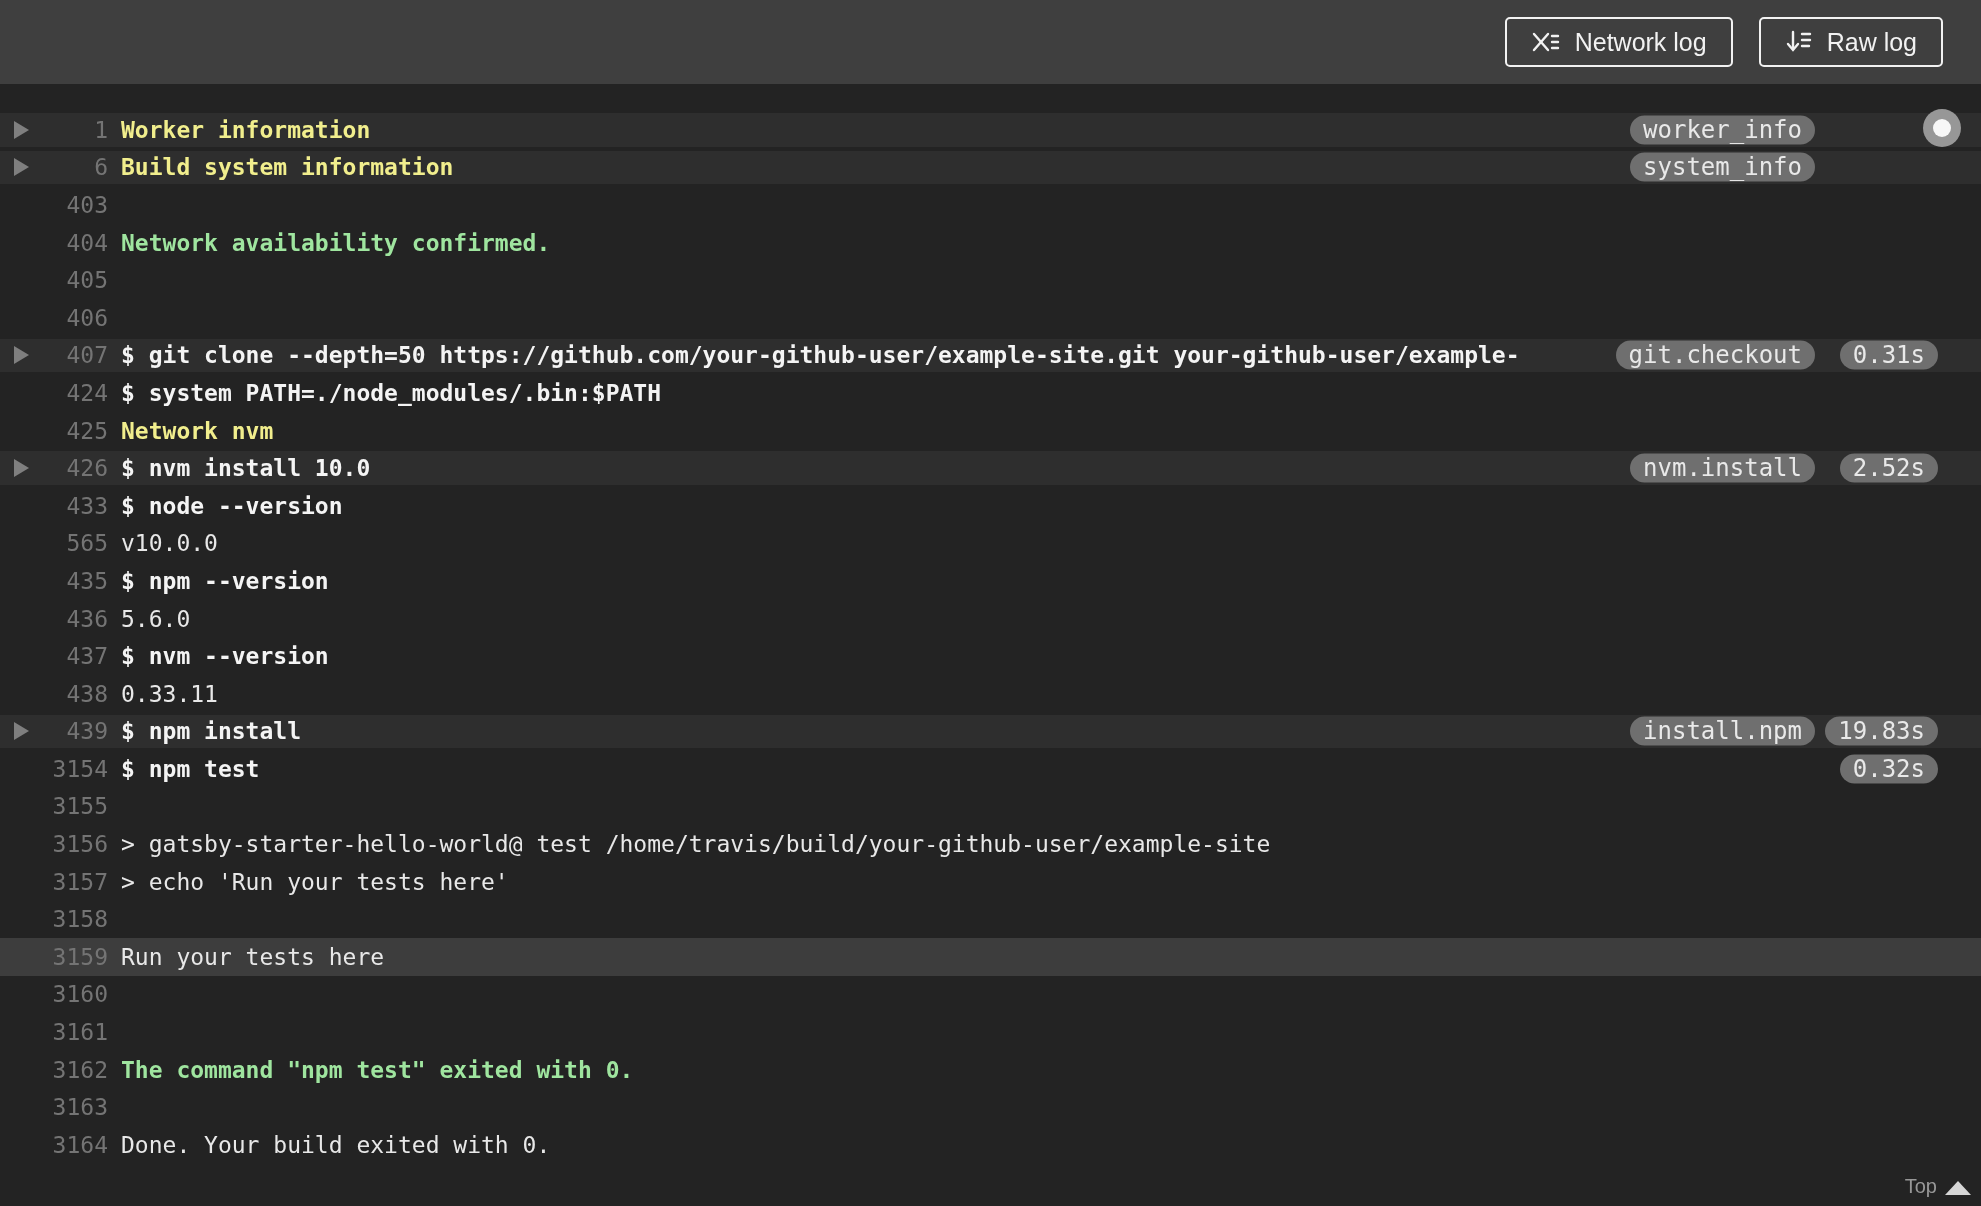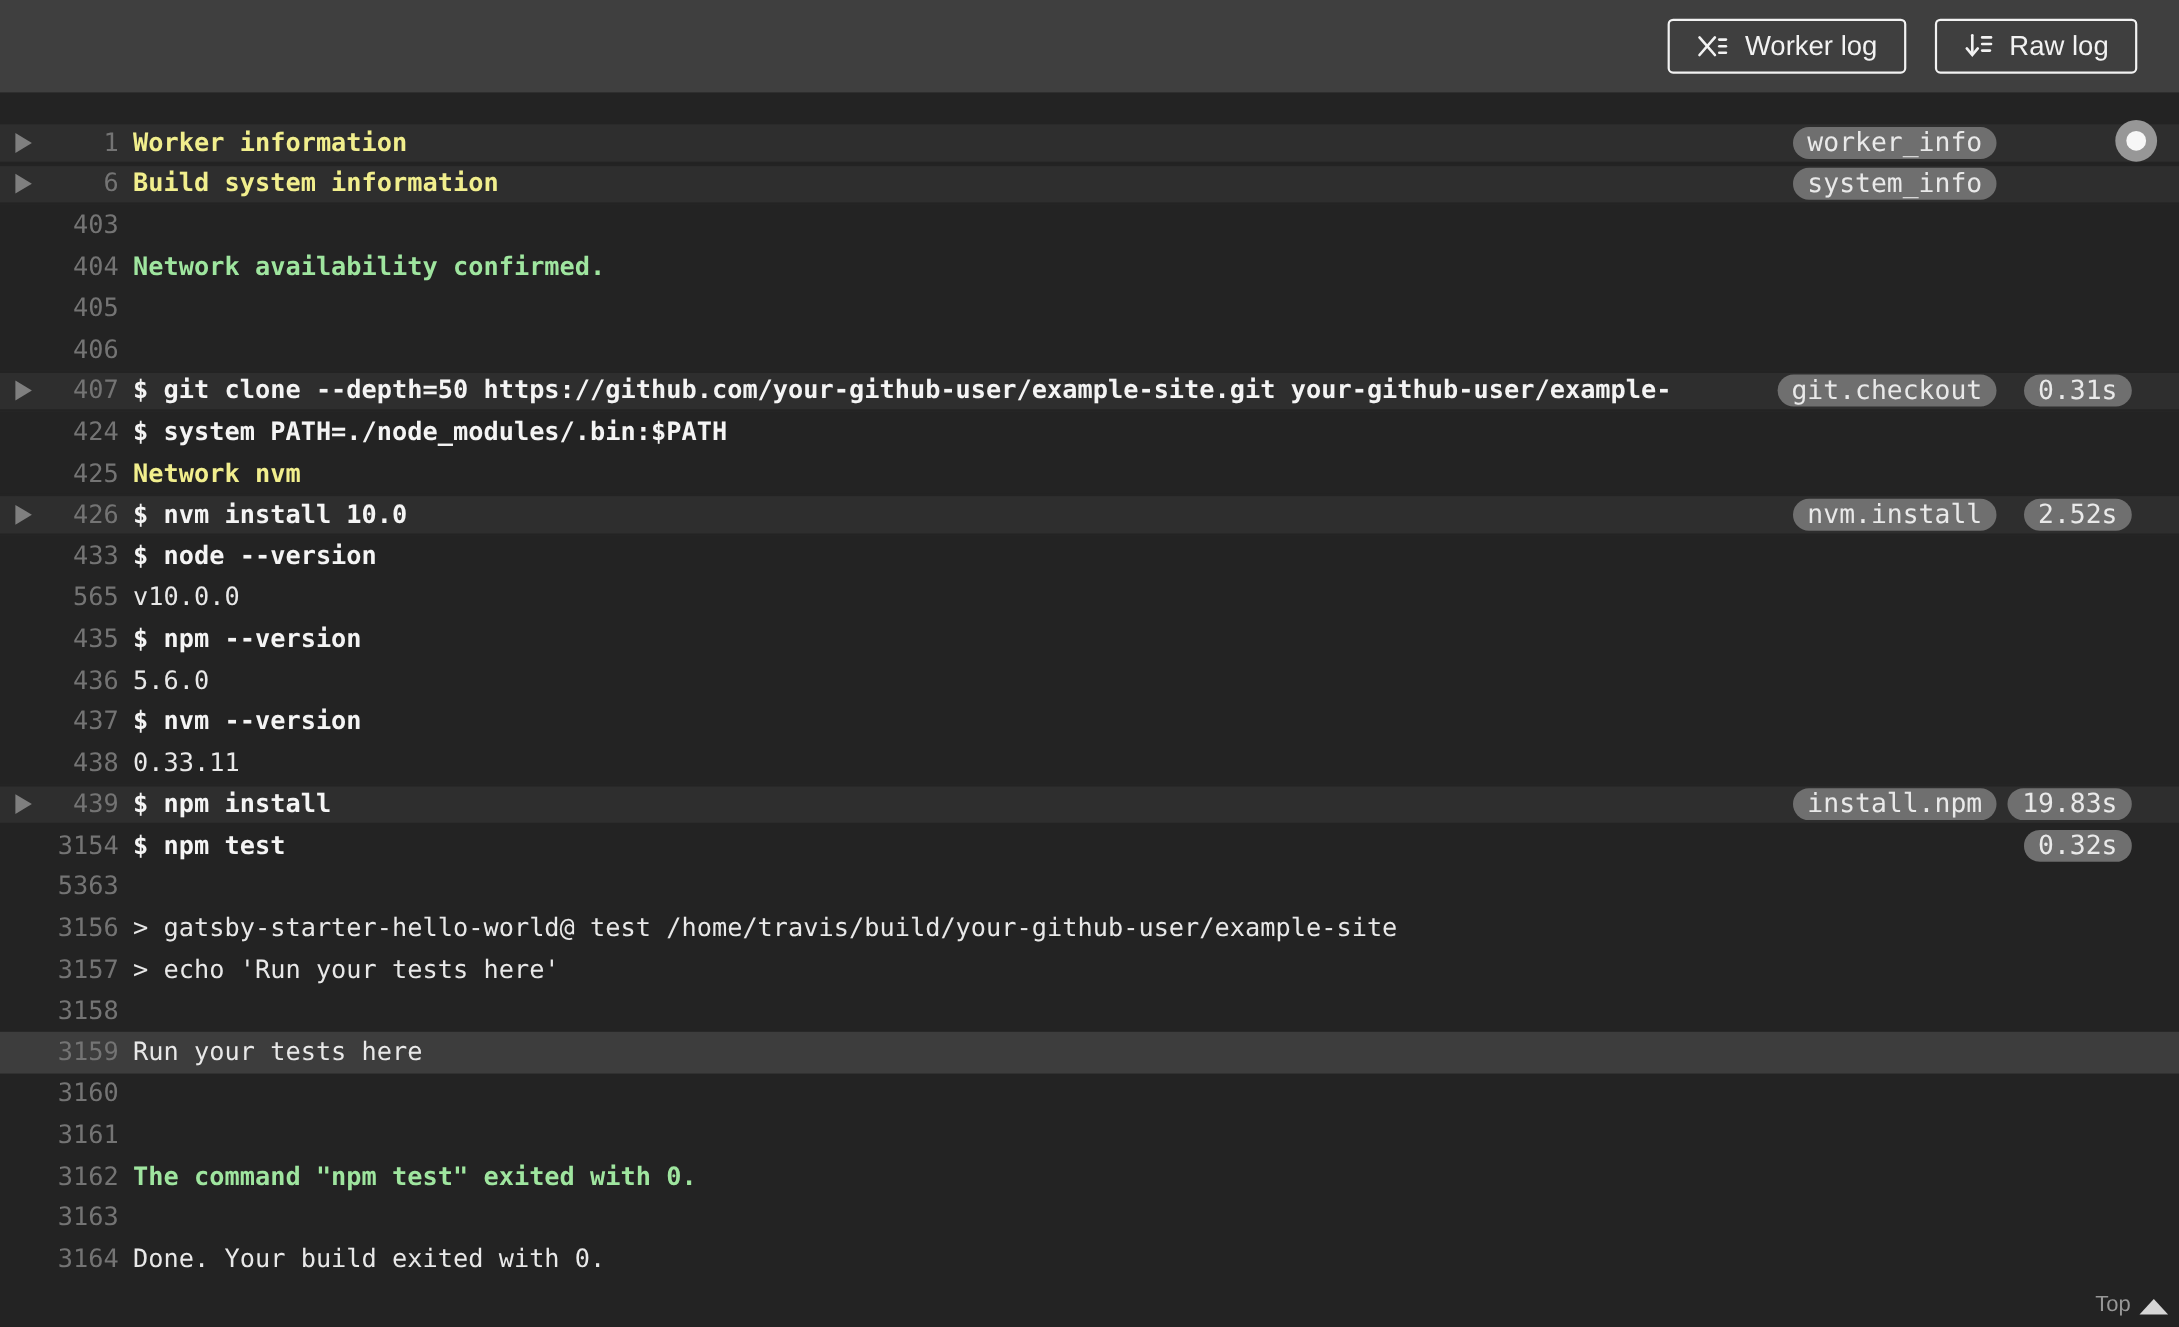--- a/index.html
+++ b/index.html
@@ -116,21 +116,21 @@
   <button class="hbtn">
     <span>
       <svg width="30" height="26" viewBox="0 0 30 26" fill="none" stroke="#f2f2f2" stroke-width="2.4" stroke-linecap="round">
         <line x1="3" y1="5" x2="17" y2="21"></line>
         <line x1="17" y1="5" x2="3" y2="21"></line>
         <line x1="21" y1="7" x2="27" y2="7"></line>
         <line x1="21" y1="13" x2="27" y2="13"></line>
         <line x1="21" y1="19" x2="27" y2="19"></line>
       </svg>
     </span>
-    <span>Worker log</span>
+    <span>Network log</span>
   </button>
   <button class="hbtn">
     <span>
       <svg width="28" height="28" viewBox="0 0 28 28" fill="none" stroke="#f2f2f2" stroke-width="2.4" stroke-linecap="round">
         <line x1="8" y1="4" x2="8" y2="21"></line>
         <polyline points="3,16 8,22 13,16" fill="none"></polyline>
         <line x1="17" y1="6" x2="25" y2="6"></line>
         <line x1="17" y1="12" x2="25" y2="12"></line>
         <line x1="17" y1="18" x2="24" y2="18"></line>
       </svg>
@@ -250,21 +250,21 @@
   </div>
       <div class="row style-command">
 
     <span class="num">3154</span>
     <span class="text">$ npm test</span>
 
     <span class="badge time">0.32s</span>
   </div>
       <div class="row style-plain">
 
-    <span class="num">5363</span>
+    <span class="num">3155</span>
     <span class="text"></span>
 
   </div>
       <div class="row style-output">
 
     <span class="num">3156</span>
     <span class="text">&gt; gatsby-starter-hello-world@ test /home/travis/build/your-github-user/example-site</span>
 
   </div>
       <div class="row style-output">

